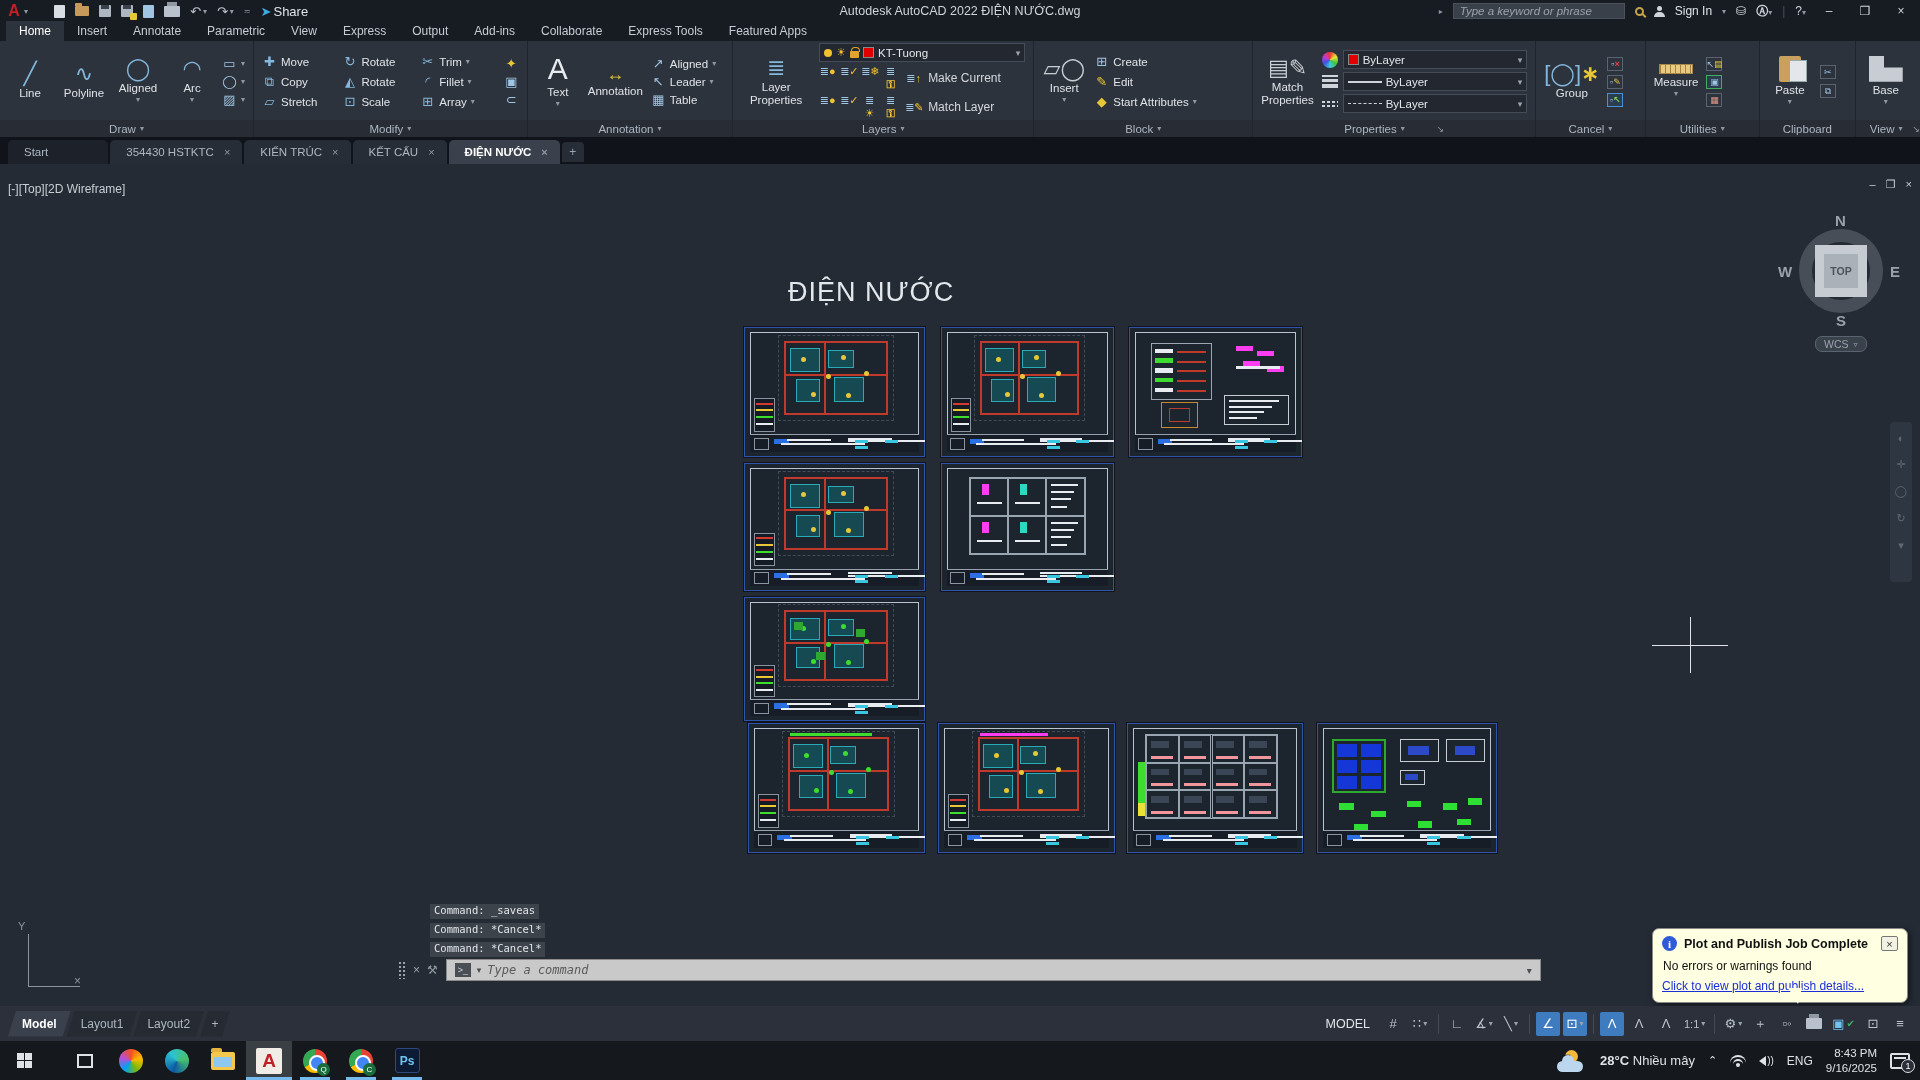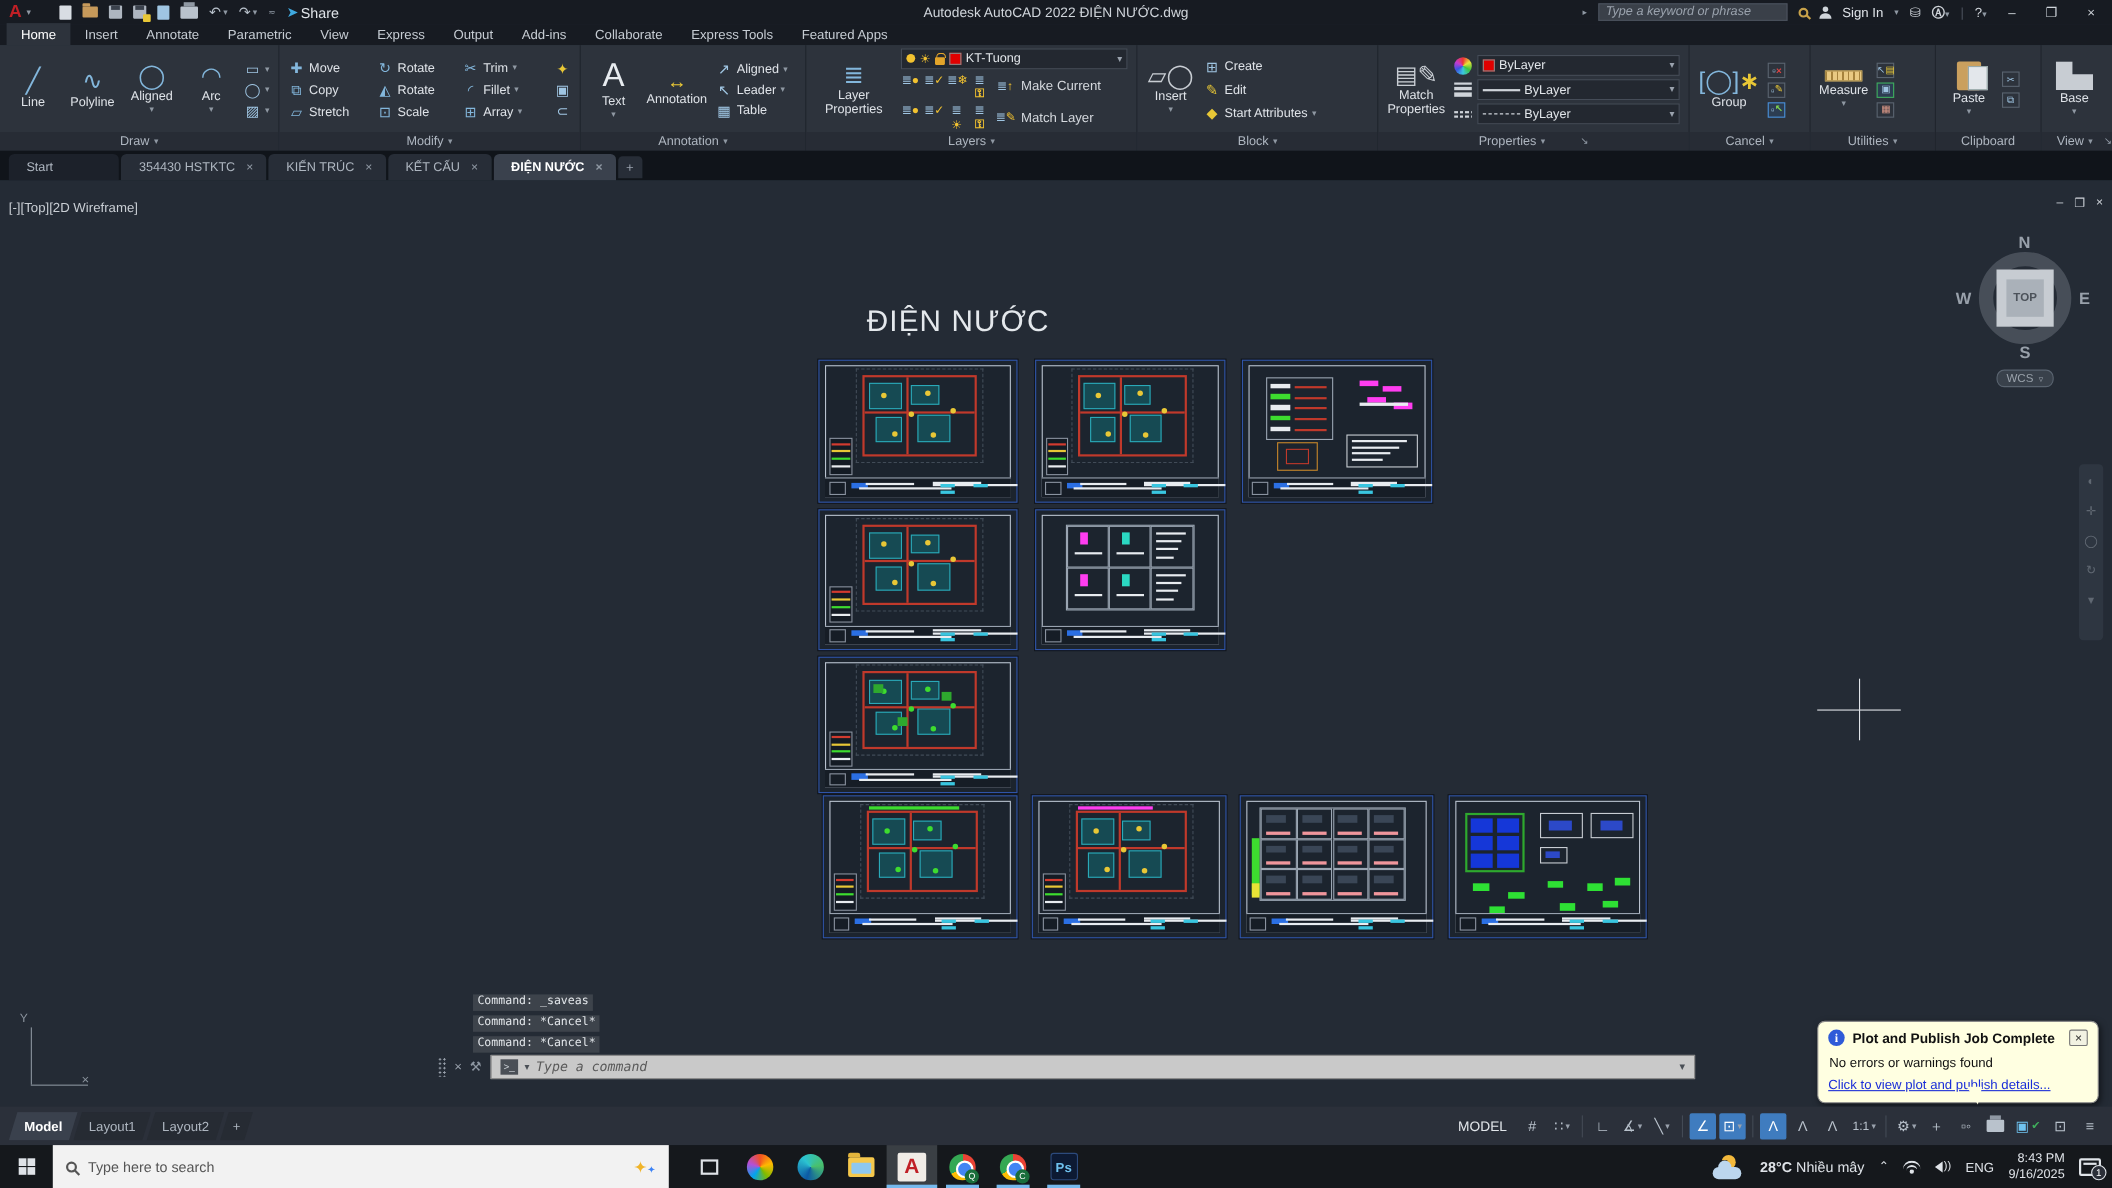--- a/index.html
+++ b/index.html
@@ -1153,25 +1153,20 @@
 
 <div id="taskbar">
   <div id="tb-start">
     <span class="winlogo">
         <i></i>
         <i></i>
         <i></i>
         <i></i>
       </span>
     </div>
-  <div id="tb-searchbox">
-    <span class="mag2"></span>
-    <span id="tb-search-text">Type here to search</span>
-    <span class="sparkle">✦<small>✦</small></span>
-  </div>
   <div id="tb-apps" style="display:flex;align-items:stretch;margin-left:14px;">
       <div class="tbapp">
         <span class="tv-icon"></span>
       </div>
       <div class="tbapp">
         <span class="app-circle copilot"></span>
       </div>
       <div class="tbapp">
         <span class="app-circle edge"></span>
       </div>

